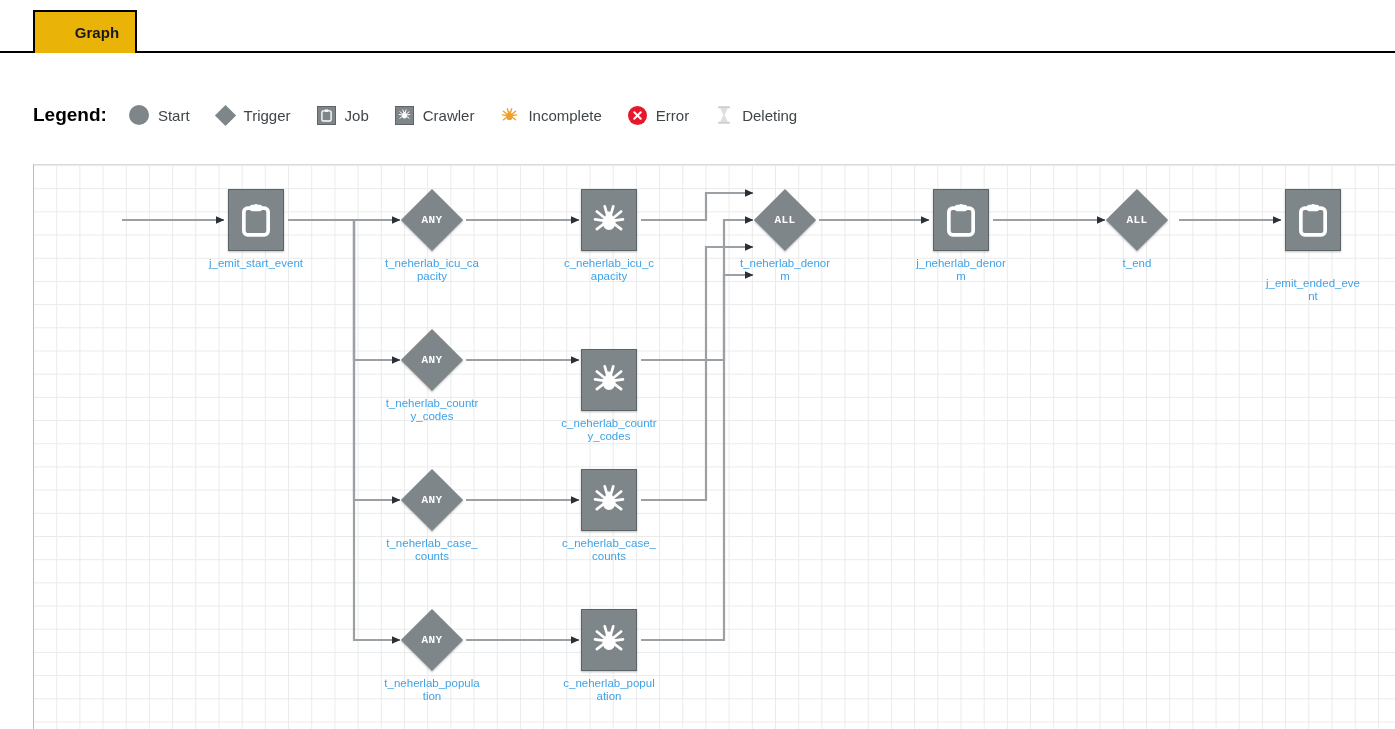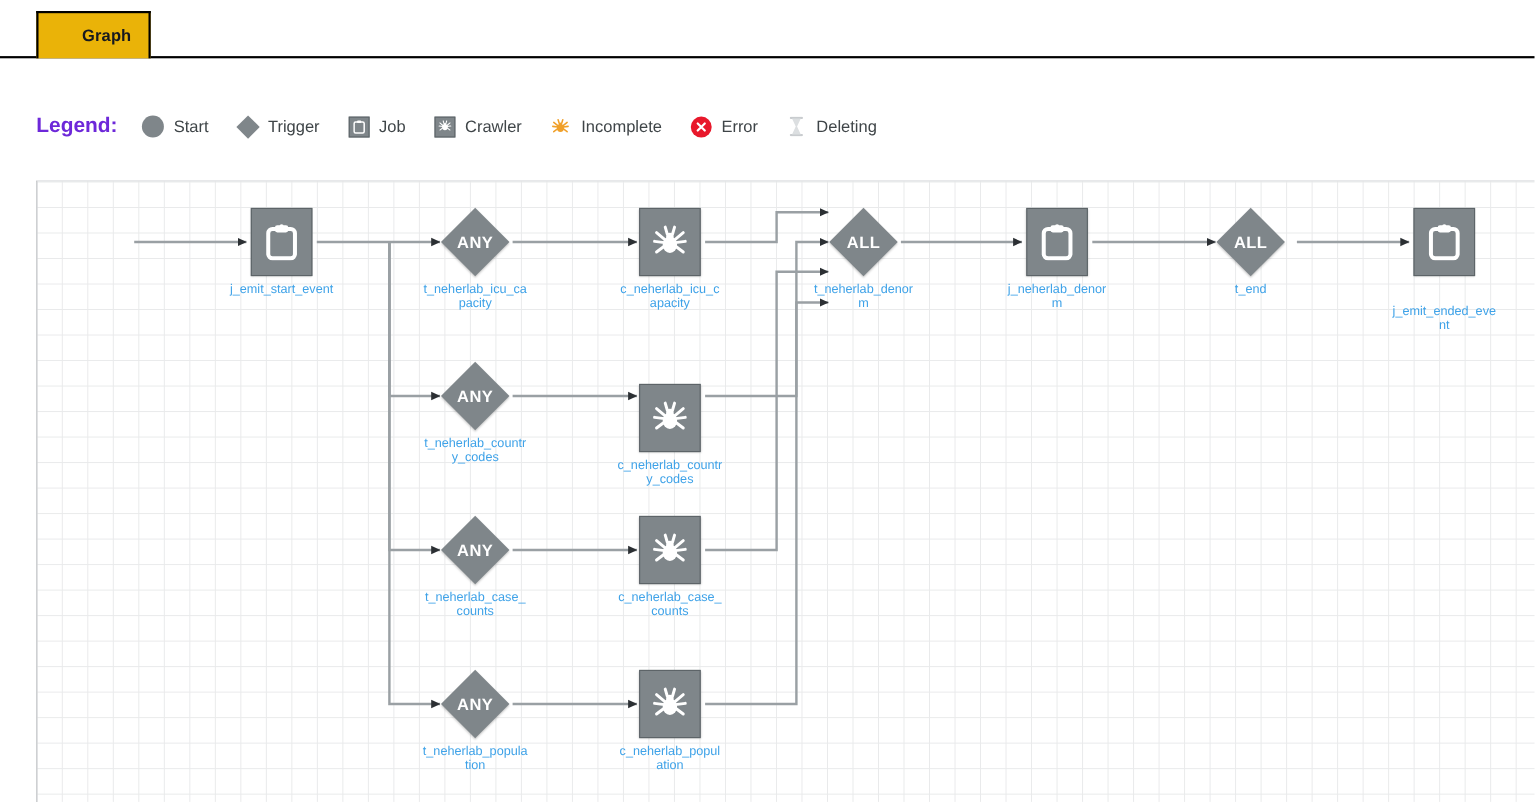--- a/index.html
+++ b/index.html
@@ -58,21 +58,21 @@
     position: absolute;
     left: 33px;
     top: 98px;
     height: 34px;
     display: flex;
     align-items: center;
   }
   .legend-title {
     font-size: 19px;
     font-weight: bold;
-    color: #6d28d9;
+    color: #000000;
     margin-right: 22px;
   }
   .legend-item {
     display: flex;
     align-items: center;
     margin-right: 26px;
   }
   .legend-item .lg-text {
     font-size: 15px;
     color: #3f4548;
@@ -187,24 +187,25 @@
     transform: rotate(45deg);
     box-shadow: 1px 1px 2px rgba(0,0,0,0.22);
   }
   .shape-diamond .dmd-text {
     position: absolute;
     left: 0; top: 0;
     width: 62px; height: 62px;
     display: flex;
     align-items: center;
     justify-content: center;
-    font-size: 15px;
+    font-size: 11px;
     font-weight: bold;
     color: #ffffff;
     letter-spacing: 0.4px;
+    font-family: Liberation Mono, monospace;
   }
   .node-icon {
     position: absolute;
     left: 0; top: 0;
     width: 100%; height: 100%;
     display: flex;
     align-items: center;
     justify-content: center;
   }
   .node-label {

